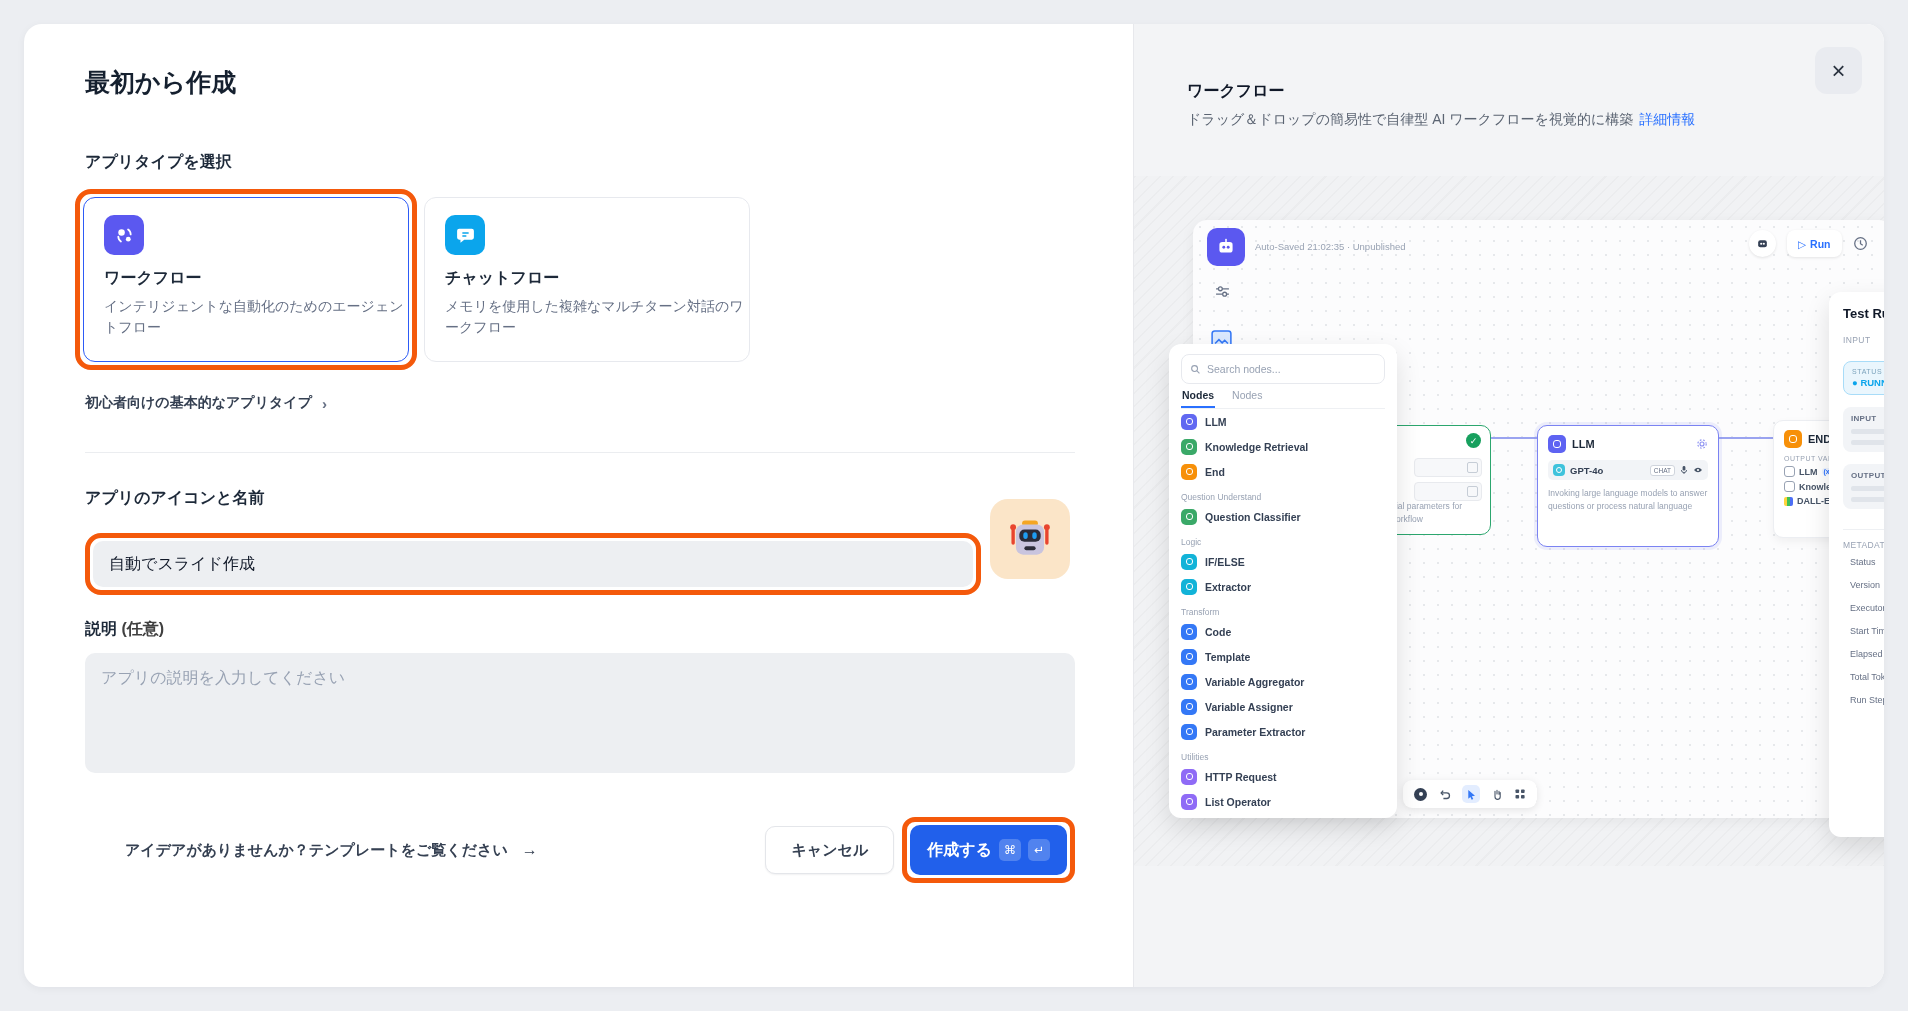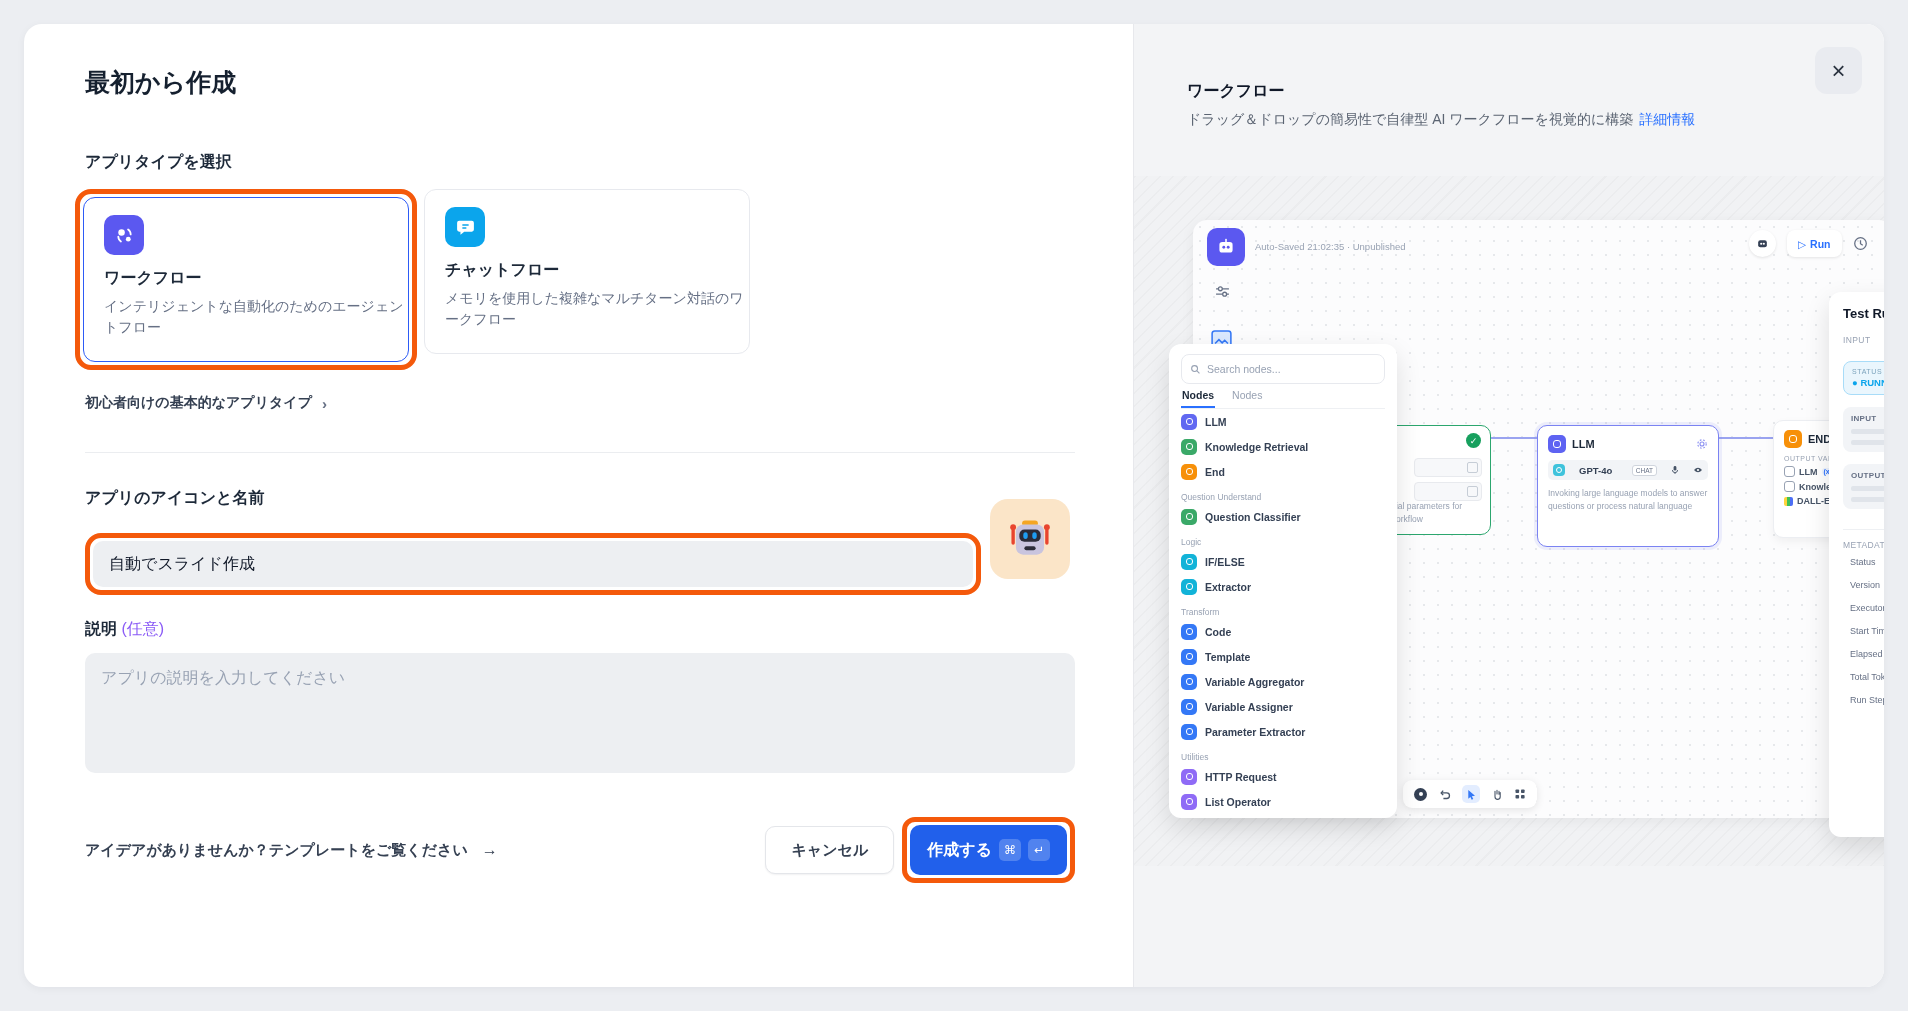--- a/index.html
+++ b/index.html
@@ -12,46 +12,46 @@
   .page-title{margin-top:42px;font-size:25px;font-weight:700;color:#15202f;}
   .sec-label{margin-top:53px;font-size:16px;font-weight:700;color:#1d2939;}
   
   .annot{border:5px solid #F4590B;border-radius:16px;padding:3px;box-sizing:border-box;}
   
   .cards{display:flex;align-items:flex-start;margin-top:16px;}
   .annot-card{margin-left:-10px;}
   .type-card{width:326px;height:165px;box-sizing:border-box;background:#fff;border:1px solid #e7e9ee;
              border-radius:12px;padding:17px 20px;cursor:pointer;}
   .type-card.selected{border:1.5px solid #2D5BF6;}
-  .card2{margin-left:7px;font-family:Liberation Serif, serif;}
+  .card2{margin-left:7px;margin-top:8px;font-family:Liberation Serif, serif;}
   .type-icon{width:40px;height:40px;border-radius:10px;display:flex;align-items:center;justify-content:center;}
   .type-icon.wf{background:#5B58F0;}
   .type-icon.cf{background:#0BA5EC;}
   .type-title{margin-top:13px;font-size:16px;font-weight:700;color:#1d2939;}
   .type-desc{margin-top:7px;font-size:14px;color:#667085;line-height:1.5;width:300px;}
   .beginner{margin-top:24px;font-size:14px;font-weight:600;color:#354052;display:flex;align-items:center;gap:10px;cursor:pointer;width:fit-content;}
   .beginner .chev{color:#667085;font-size:15px;}
   .hr{margin-top:40px;border-top:1px solid #ebedf0;width:990px;}
   .name-label{margin-top:35px;}
   .name-row{position:relative;margin-top:24px;}
   .annot-input{width:896px;}
   .name-input{display:block;width:100%;height:46px;box-sizing:border-box;border:none;outline:none;
               background:#edeff2;border-radius:10px;font-size:16px;color:#101828;padding:0 16px;
               font-family:"Liberation Sans","DejaVu Sans",sans-serif;}
   .app-icon{position:absolute;right:5px;top:-34px;width:80px;height:80px;border-radius:18px;
             background:#FBE5C8;display:flex;align-items:center;justify-content:center;cursor:pointer;}
   .desc-label{margin-top:24px;font-size:16px;color:#1d2939;}
   .desc-label b{font-weight:700;}
-  .desc-label .opt{font-weight:400;color:#8b5cf6;}
+  .desc-label .opt{font-weight:700;color:#404040;}
   .desc-area{margin-top:13px;width:990px;height:120px;box-sizing:border-box;background:#edeff2;
              border:none;outline:none;border-radius:10px;resize:none;padding:15px 16px;font-size:16px;
              color:#101828;font-family:"Liberation Sans","DejaVu Sans",sans-serif;}
   .desc-area::placeholder{color:#98a2b3;}
   .footer-row{margin-top:40px;display:flex;align-items:center;justify-content:space-between;width:990px;}
-  .template-link{font-size:15px;font-weight:600;color:#354052;display:flex;align-items:center;gap:14px;cursor:pointer;}
+  .template-link{font-size:15px;font-weight:600;color:#354052;display:flex;align-items:center;gap:14px;cursor:pointer;margin-left:40px;}
   .template-link .arrow{font-size:16px;}
   .footer-btns{display:flex;align-items:center;}
   .btn-cancel{height:48px;padding:0 25px;border-radius:10px;background:#fff;border:1px solid #e4e6ea;
               box-shadow:0 1px 2px rgba(16,24,40,.06);font-size:15px;font-weight:600;color:#354052;cursor:pointer;
               font-family:"Liberation Sans","DejaVu Sans",sans-serif;}
   .annot-btn{margin-left:8px;border-radius:13px;}
   .btn-create{height:50px;padding:0 17px;border-radius:10px;background:#2160EB;border:none;color:#fff;
               font-size:16px;font-weight:700;display:flex;align-items:center;gap:7px;cursor:pointer;
               font-family:"Liberation Sans","DejaVu Sans",sans-serif;}
   .kbd{width:22px;height:22px;border-radius:5px;background:rgba(255,255,255,.22);display:flex;
@@ -90,21 +90,21 @@
   .sn-desc{position:absolute;left:10px;bottom:8px;width:124px;font-size:8.5px;color:#98a2b3;line-height:1.55;}
   .llm-node{left:344px;top:205px;width:182px;height:122px;border:1.5px solid #7b83f2;
             box-shadow:0 0 0 3px rgba(123,131,242,.12);padding:9px 10px;}
   .n-head{display:flex;align-items:center;gap:6px;}
   .n-ic{width:18px;height:18px;border-radius:5px;position:relative;flex:none;}
   .n-ic::after{content:"";position:absolute;inset:5px;border:1.3px solid #fff;border-radius:3px;}
   .n-ic.purple{background:#5e63f2;}
   .n-ic.orange{background:#f79009;}
   .n-title{font-size:11px;font-weight:700;color:#1d2939;flex:1;}
   .model-row{margin-top:7px;height:20px;background:#f2f4f7;border-radius:5px;display:flex;align-items:center;
-             gap:14px;padding:0 5px;}
+             gap:5px;padding:0 5px;}
   .gpt-ic{width:12px;height:12px;border-radius:4px;background:#3fc3dc;position:relative;flex:none;}
   .gpt-ic::after{content:"";position:absolute;inset:3px;border:1.2px solid #fff;border-radius:50%;}
   .model-name{font-size:9.5px;font-weight:600;color:#344054;flex:1;}
   .chat-badge{font-size:6.5px;color:#667085;border:1px solid #d0d5dd;border-radius:3px;padding:1px 3px;background:#fff;}
   .llm-desc{margin-top:7px;font-size:8.5px;color:#98a2b3;line-height:1.55;}
   .end-node{left:580px;top:200px;width:128px;height:118px;border:1px solid #eceef2;
             box-shadow:0 4px 10px rgba(0,0,0,.05);padding:9px 10px;}
   .ev-label{margin-top:7px;font-size:7px;letter-spacing:.5px;color:#98a2b3;}
   .ev-row{margin-top:4px;display:flex;align-items:center;gap:4px;font-size:9px;color:#475467;font-weight:600;}
   .ev-dot{width:9px;height:9px;border:1.2px solid #98a2b3;border-radius:3px;flex:none;}

